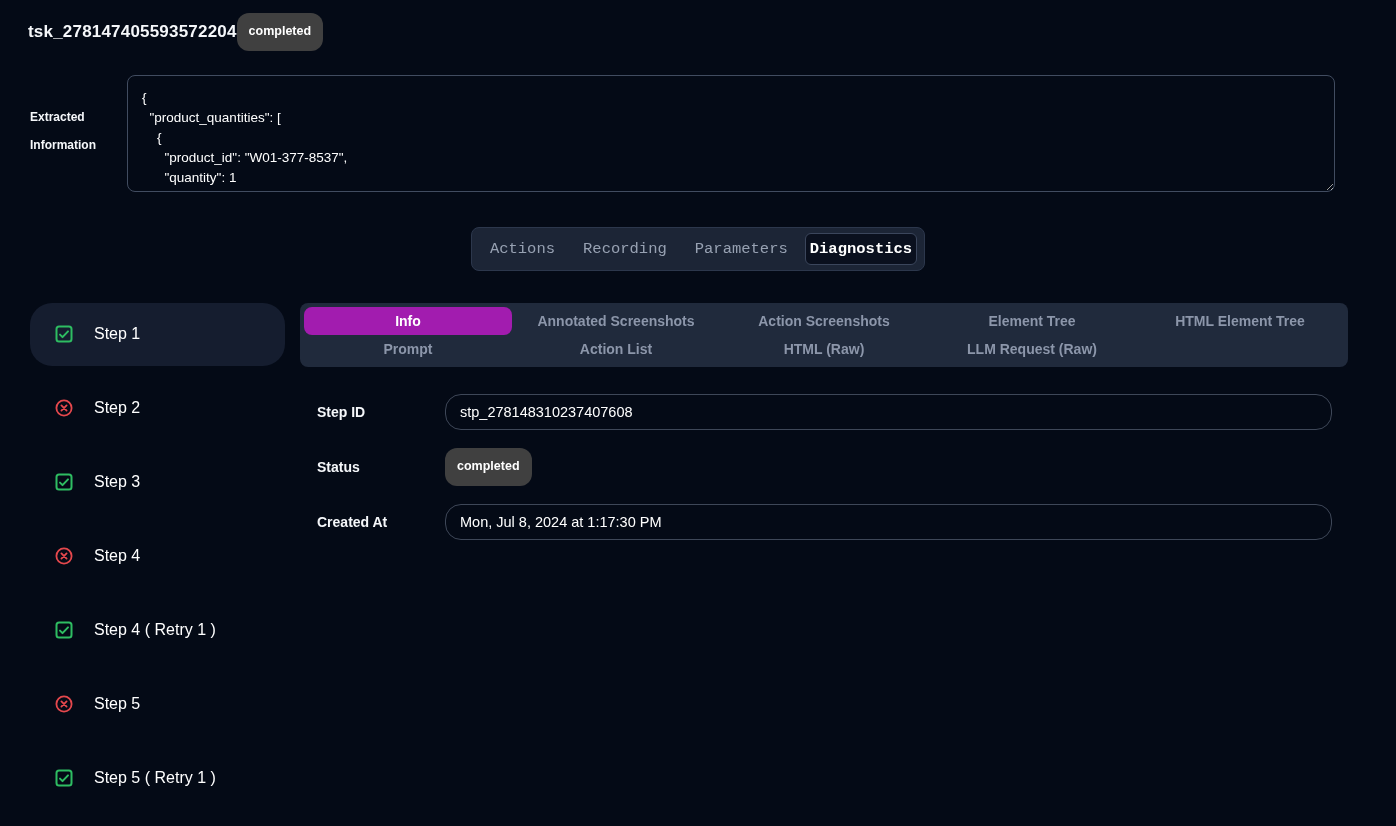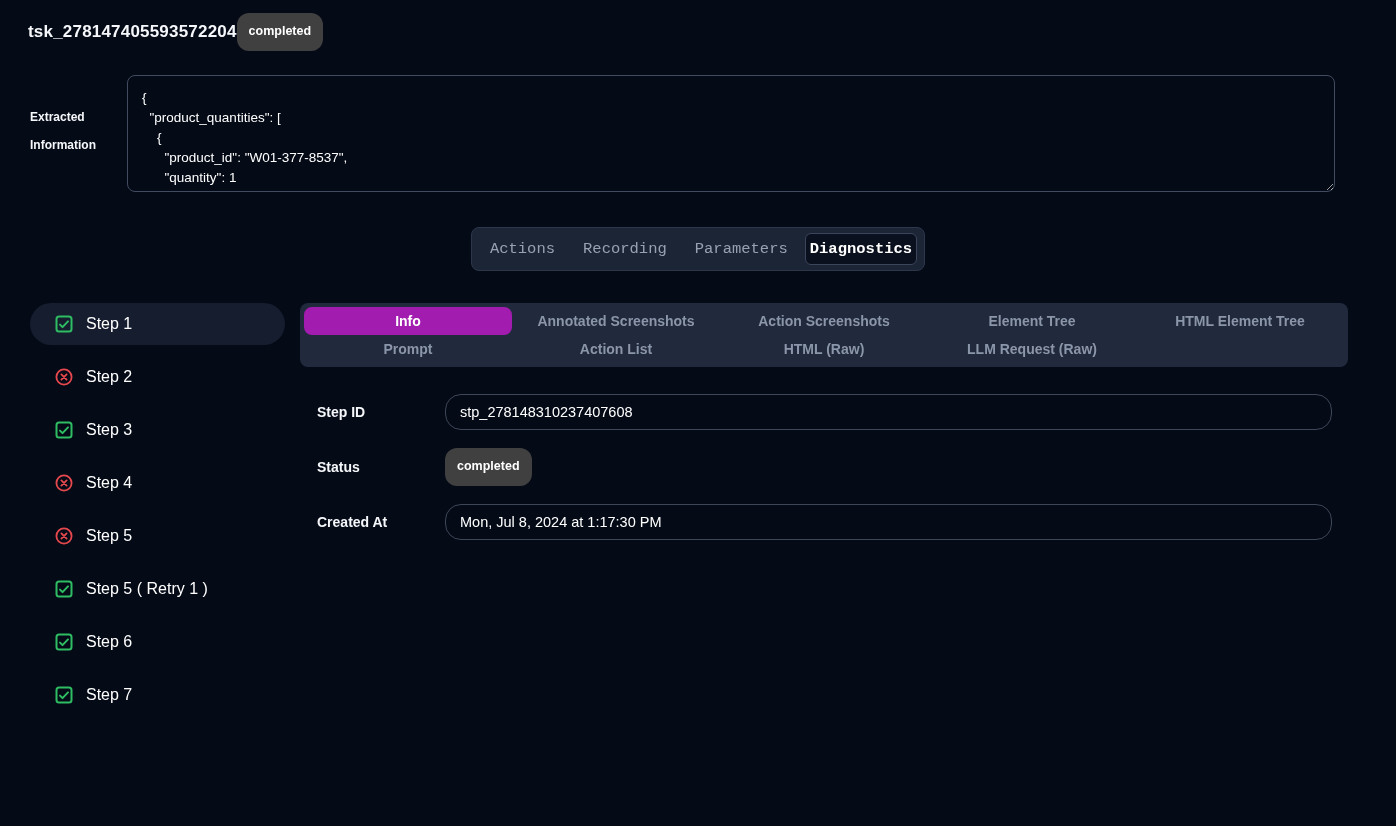--- a/index.html
+++ b/index.html
@@ -45,21 +45,21 @@
   }
   .main-tab.selected{
     background:#0a101e;color:#fff;font-weight:bold;
     border:1px solid #3b465c;padding:6px 4px;
   }
   
   .content{display:flex;margin-top:32px;padding-left:30px;gap:15px;align-items:flex-start;}
   
   .steps{width:255px;flex:none;}
   .step-item{
-    display:flex;align-items:center;gap:13px;height:42px;
+    display:flex;align-items:center;gap:21px;height:63px;
     padding-left:25px;box-sizing:border-box;border-radius:22px;
     margin-bottom:11px;cursor:pointer;
   }
   .step-item.selected{background:#151d2f;}
   .step-icon{width:18px;height:18px;flex:none;display:block;}
   .step-label{font-size:16px;color:#fff;}
   
   .panel{flex:1;margin-right:48px;}
   .sub-tabs{
     background:#202a3c;border-radius:8px;padding:4px;
@@ -139,20 +139,28 @@
 
     <span class="step-label">Step 3</span>
   </div>
       <div class="step-item">
 
     <svg class="step-icon icon-error" viewBox="0 0 18 18" style="display: block;">
           <circle cx="9" cy="9" r="7.6" fill="none" stroke="#e5484d" stroke-width="1.8"></circle>
           <path d="M6.4 6.4l5.2 5.2M11.6 6.4l-5.2 5.2" stroke="#e5484d" stroke-width="1.8" stroke-linecap="round"></path>
         </svg>
     <span class="step-label">Step 4</span>
+  </div>
+      <div class="step-item">
+    <svg class="step-icon icon-success" viewBox="0 0 18 18" style="display: block;">
+          <rect x="1.5" y="1.5" width="15" height="15" rx="2.5" fill="none" stroke="#2ebd62" stroke-width="2"></rect>
+          <path d="M5 9.6l2.5 2.5L13 6.4" fill="none" stroke="#2ebd62" stroke-width="2" stroke-linecap="round" stroke-linejoin="round"></path>
+        </svg>
+
+    <span class="step-label">Step 4 ( Retry 1 )</span>
   </div>
       <div class="step-item">
 
     <svg class="step-icon icon-error" viewBox="0 0 18 18" style="display: block;">
           <circle cx="9" cy="9" r="7.6" fill="none" stroke="#e5484d" stroke-width="1.8"></circle>
           <path d="M6.4 6.4l5.2 5.2M11.6 6.4l-5.2 5.2" stroke="#e5484d" stroke-width="1.8" stroke-linecap="round"></path>
         </svg>
     <span class="step-label">Step 5</span>
   </div>
       <div class="step-item">

